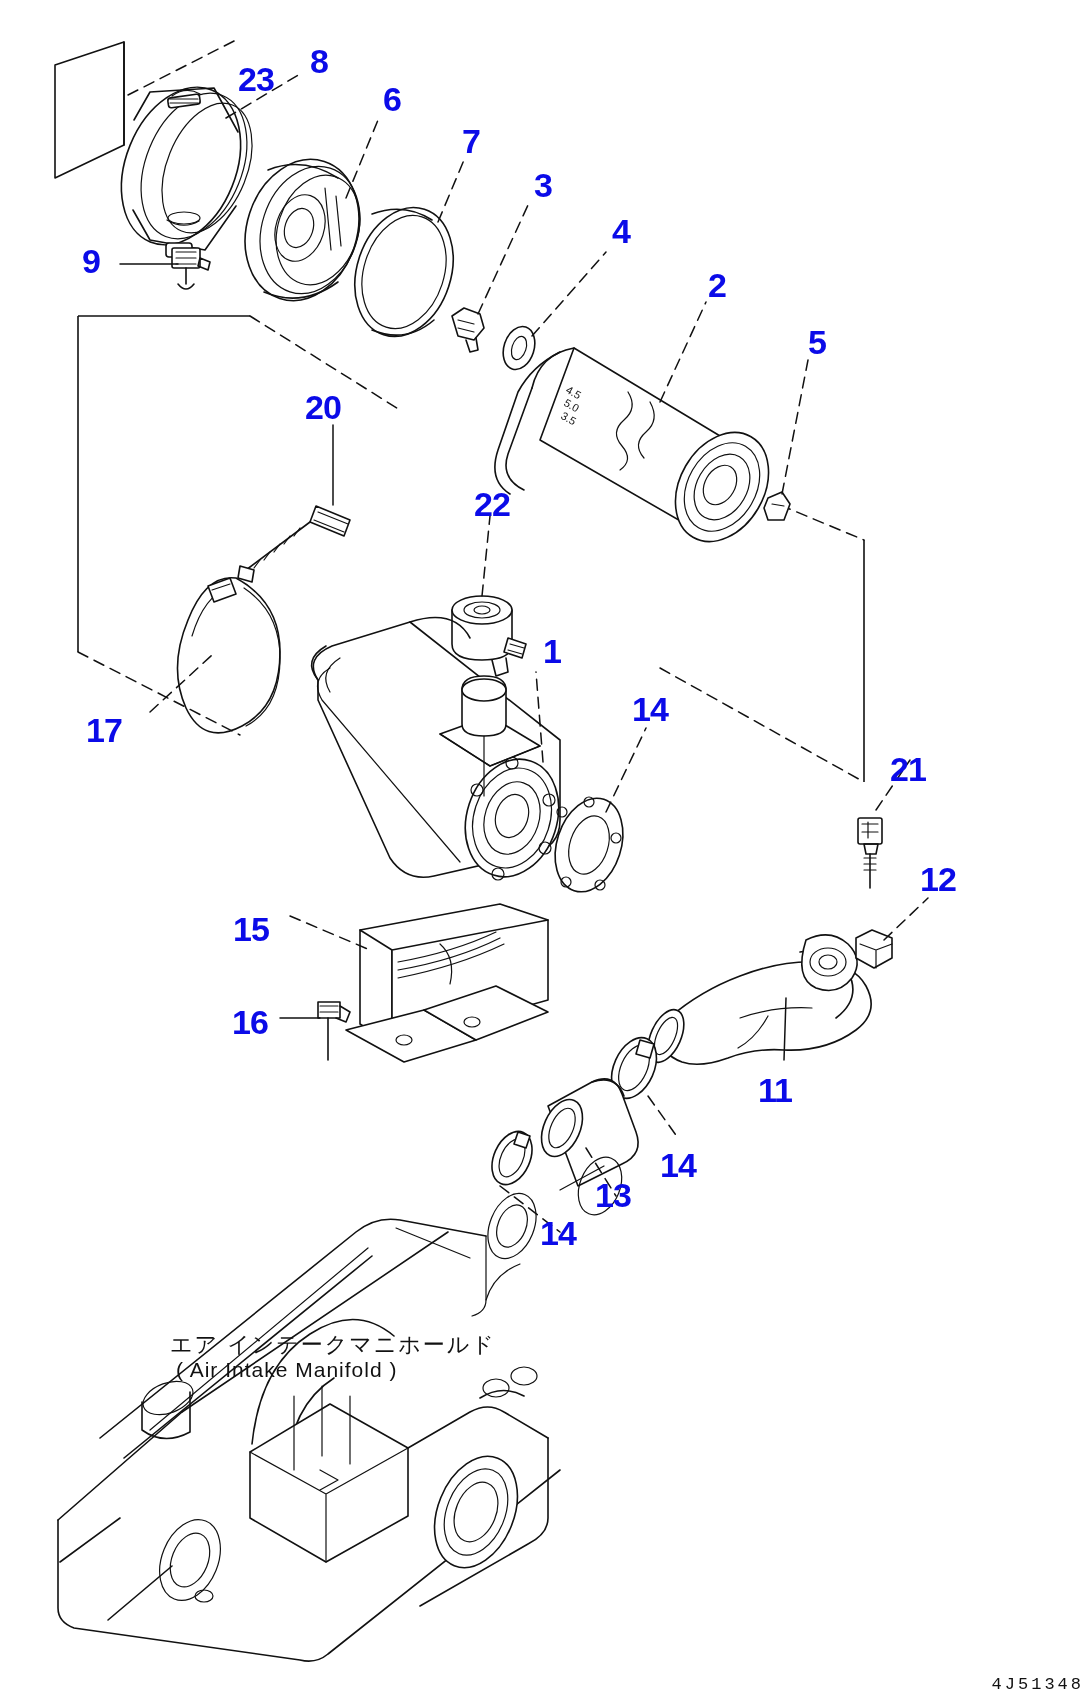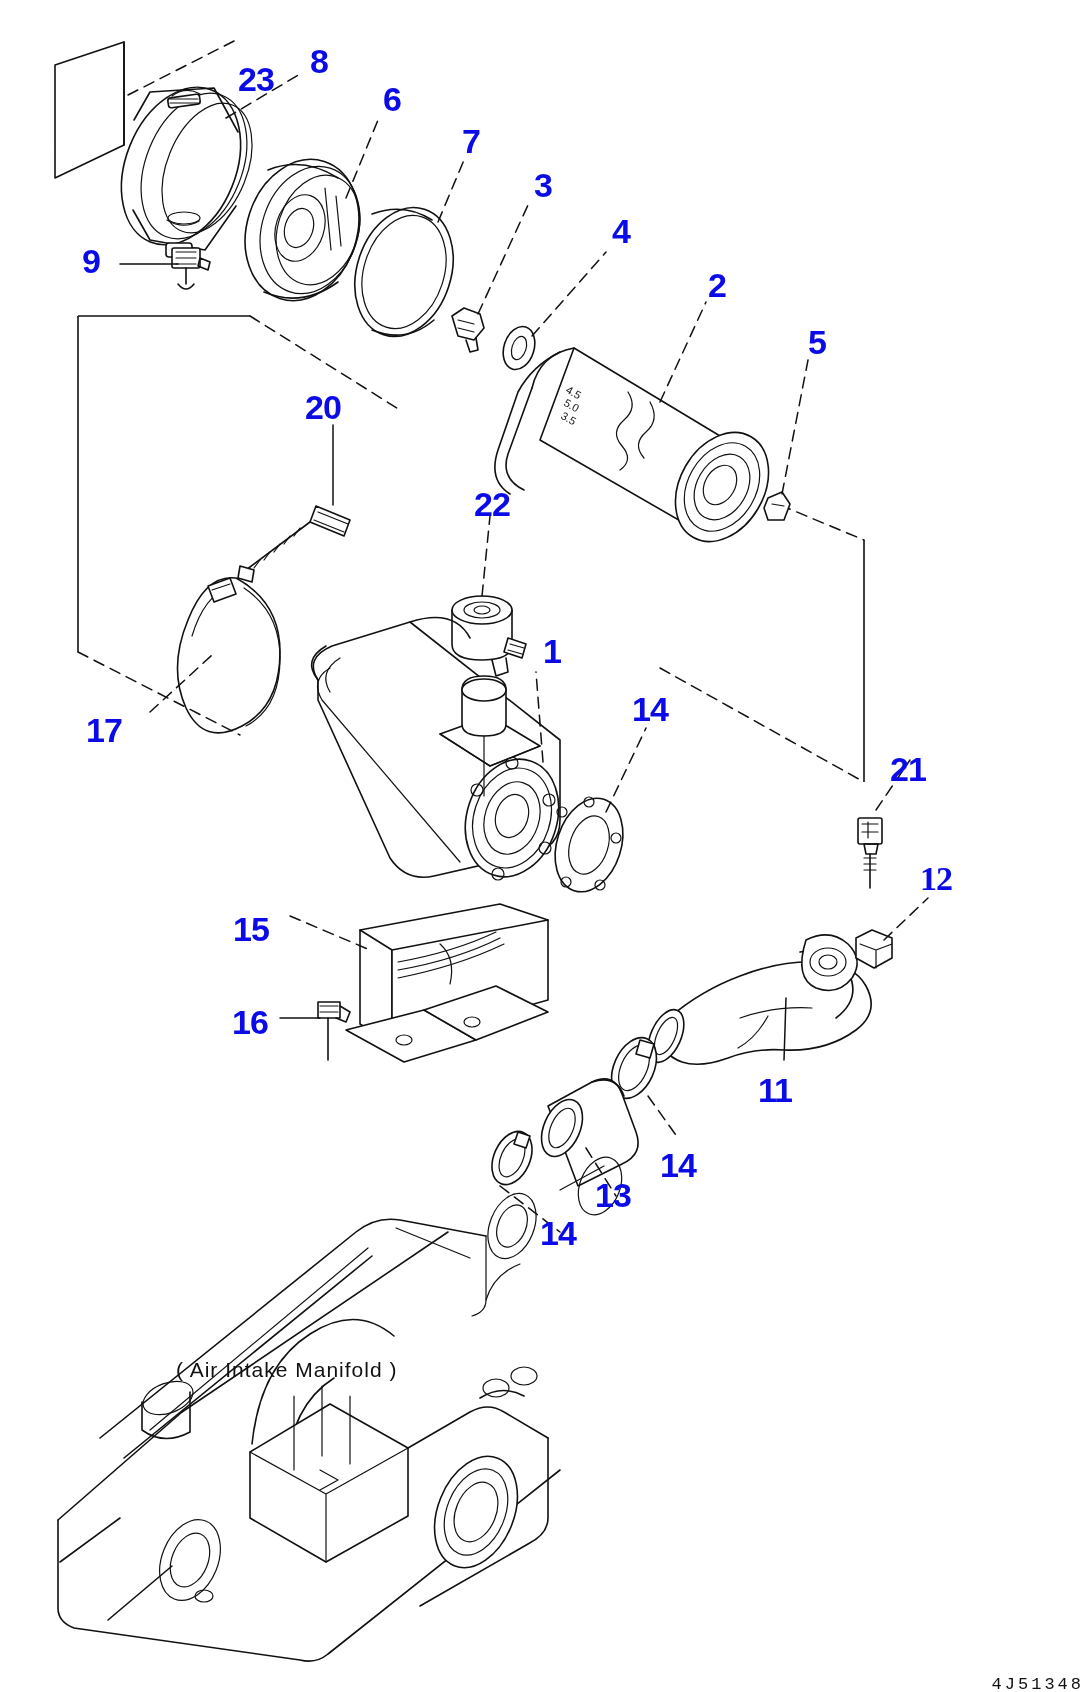--- a/index.html
+++ b/index.html
@@ -350,26 +350,27 @@
   <div class="callout" style="left:534px;top:168px;">3</div>
   <div class="callout" style="left:612px;top:214px;">4</div>
   <div class="callout" style="left:708px;top:268px;">2</div>
   <div class="callout" style="left:808px;top:325px;">5</div>
   <div class="callout" style="left:82px;top:244px;">9</div>
   <div class="callout" style="left:305px;top:390px;">20</div>
   <div class="callout" style="left:474px;top:487px;">22</div>
   <div class="callout" style="left:543px;top:634px;">1</div>
   <div class="callout" style="left:632px;top:692px;">14</div>
   <div class="callout" style="left:890px;top:752px;">21</div>
-  <div class="callout" style="left:920px;top:862px;font-family:Liberation Serif, serif;">12</div>
+  <div class="callout" style="left:920px;top:862px;">12</div>
   <div class="callout" style="left:86px;top:713px;">17</div>
   <div class="callout" style="left:233px;top:912px;">15</div>
   <div class="callout" style="left:232px;top:1005px;">16</div>
   <div class="callout" style="left:758px;top:1073px;">11</div>
   <div class="callout" style="left:660px;top:1148px;">14</div>
   <div class="callout" style="left:595px;top:1178px;text-align:right;">13</div>
   <div class="callout" style="left:540px;top:1216px;">14</div>
 
+  <div class="jp-label">エア インテークマニホールド</div>
   <div class="en-label">( Air Intake Manifold )</div>
 
   <div class="drawcode">4J51348</div>
 
 </div>
 
 </body></html>

